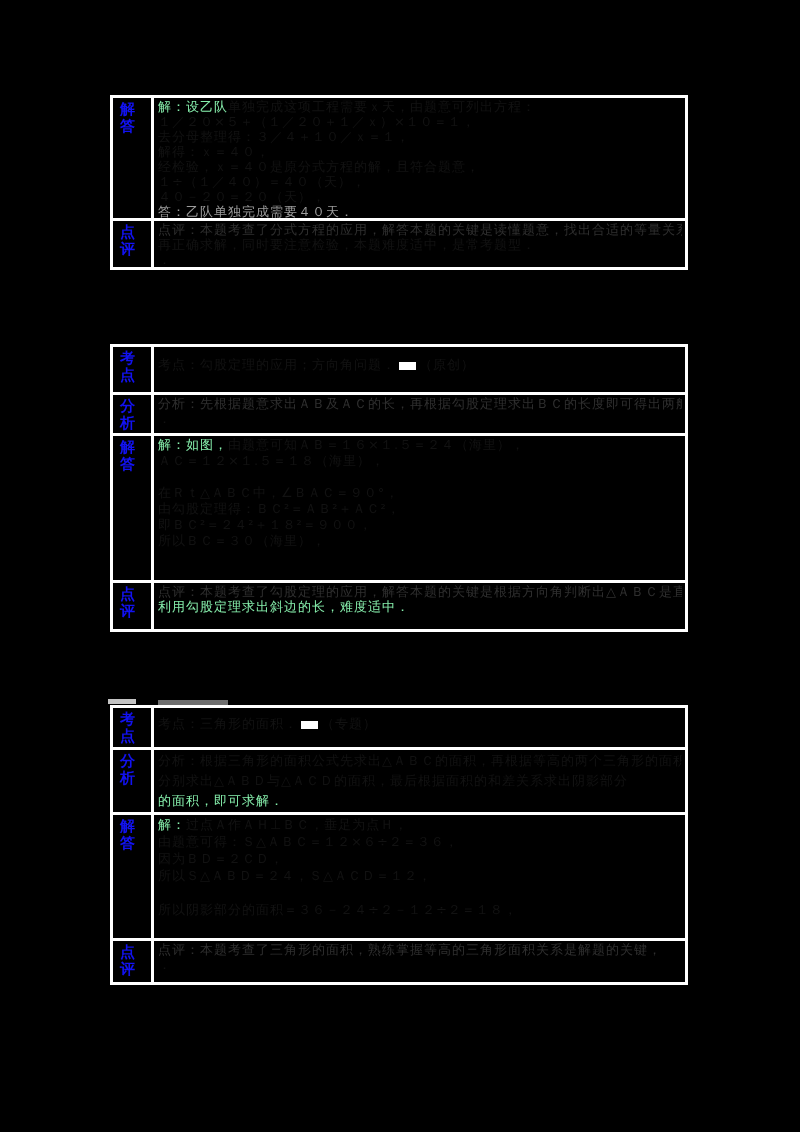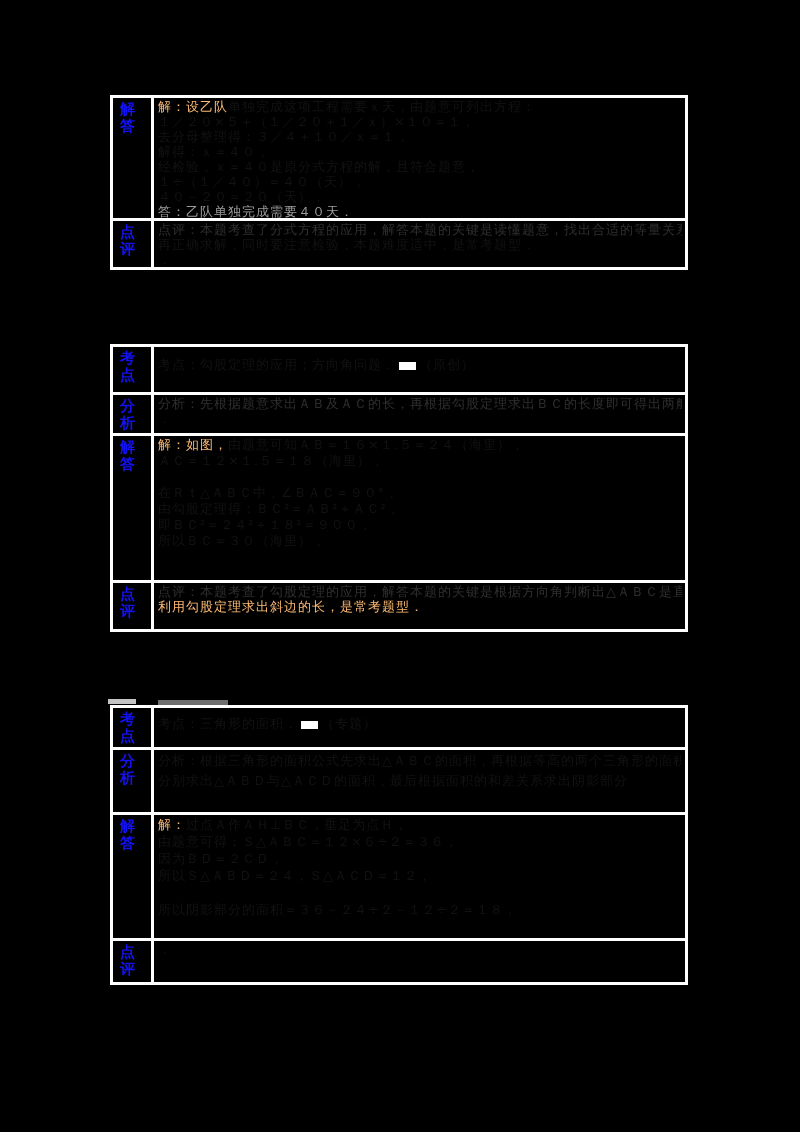--- a/index.html
+++ b/index.html
@@ -14,21 +14,21 @@
        padding:3px 0 0 7px;white-space:pre-line;}
   .cnt{flex:1;padding:1px 3px 0 4px;overflow:hidden;}
   .ln{height:15px;line-height:15px;font-size:13px;white-space:nowrap;overflow:hidden;
       letter-spacing:1px;}
   .lh16 .ln{height:16px;line-height:16px;}
   .lh17 .ln{height:17px;line-height:17px;}
   .lh20 .ln{height:20px;line-height:20px;}
   
   .dk{color:#121212;}
   .dm{color:#2f2f2f;}
-  .gy{color:#fdba74;}
+  .gy{color:#86efac;}
   .br{color:#9c9c9c;}
   .wbox{display:inline-block;width:17px;height:8px;background:#ffffff;
         vertical-align:middle;margin:0 3px;}
   .gap{display:inline-block;width:22px;}
   .pad10{padding-top:10px;}
   .pad8{padding-top:8px;}
   .fragA{position:absolute;left:108px;top:699px;width:28px;height:5px;background:#c4c4c4;}
   .fragB{position:absolute;left:158px;top:700px;width:70px;height:5px;background:#6e6e6e;}
 </style>
 </head>
@@ -90,21 +90,21 @@
         <div class="ln"><span class="dm"></span><span class="dk">即ＢＣ²＝２４²＋１８²＝９００，</span></div>
         <div class="ln"><span class="dm"></span><span class="dk">所以ＢＣ＝３０（海里），</span></div>
         <div class="ln"><span class="dm"></span><span class="dk"></span></div>
       </div>
     </div>
     <div class="row" style="height:46px;">
       <div class="lbl">点
 评</div>
       <div class="cnt">
         <div class="ln"><span class="dm">点评：本题考查了勾股定理的应用，解答本题的关键是根据方向角判断出△ＡＢＣ是直角三角形，再</span><span class="dk"></span></div>
-        <div class="ln"><span class="gy">利用勾股定理求出斜边的长，是常考题型．</span><span class="dk"></span></div>
+        <div class="ln"><span class="gy">利用勾股定理求出斜边的长，难度适中．</span><span class="dk"></span></div>
       </div>
     </div>
   </div>
 
   <div class="fragA"></div>
   <div class="fragB"></div>
 
   <div class="tbl" style="top:705px;height:280px;">
     <div class="row" style="height:39px;">
       <div class="lbl">考
@@ -112,36 +112,38 @@
       <div class="cnt pad8">
         <div class="ln"><span class="dk">考点：三角形的面积．</span><span class="wbox"></span><span class="dk">（专题）</span></div>
       </div>
     </div>
     <div class="row" style="height:62px;">
       <div class="lbl">分
 析</div>
       <div class="cnt lh20">
         <div class="ln"><span class="dm"></span><span class="dk">分析：根据三角形的面积公式先求出△ＡＢＣ的面积，再根据等高的两个三角形的面积比等于底的比，</span></div>
         <div class="ln"><span class="dm"></span><span class="dk">分别求出△ＡＢＤ与△ＡＣＤ的面积，最后根据面积的和差关系求出阴影部分</span></div>
+        <div class="ln"><span class="gy">的面积，即可求解．</span><span class="dk"></span></div>
       </div>
     </div>
     <div class="row" style="height:123px;">
       <div class="lbl">解
 答</div>
       <div class="cnt lh17">
         <div class="ln"><span class="gy">解：</span><span class="dk">过点Ａ作ＡＨ⊥ＢＣ，垂足为点Ｈ，</span></div>
         <div class="ln"><span class="dm"></span><span class="dk">由题意可得：Ｓ△ＡＢＣ＝１２×６÷２＝３６，</span></div>
         <div class="ln"><span class="dm"></span><span class="dk">因为ＢＤ＝２ＣＤ，</span></div>
         <div class="ln"><span class="dm"></span><span class="dk">所以Ｓ△ＡＢＤ＝２４，Ｓ△ＡＣＤ＝１２，</span></div>
         <div class="ln"><span class="dm"></span><span class="dk"></span></div>
         <div class="ln"><span class="dm"></span><span class="dk">所以阴影部分的面积＝３６－２４÷２－１２÷２＝１８，</span></div>
       </div>
     </div>
     <div class="row" style="height:41px;">
       <div class="lbl">点
 评</div>
       <div class="cnt">
+        <div class="ln"><span class="dm">点评：本题考查了三角形的面积，熟练掌握等高的三角形面积关系是解题的关键，</span><span class="gap"></span></div>
         <div class="ln"><span class="dm"></span><span class="dk">．</span></div>
       </div>
     </div>
   </div>
 
 </div>
 
 </body></html>

